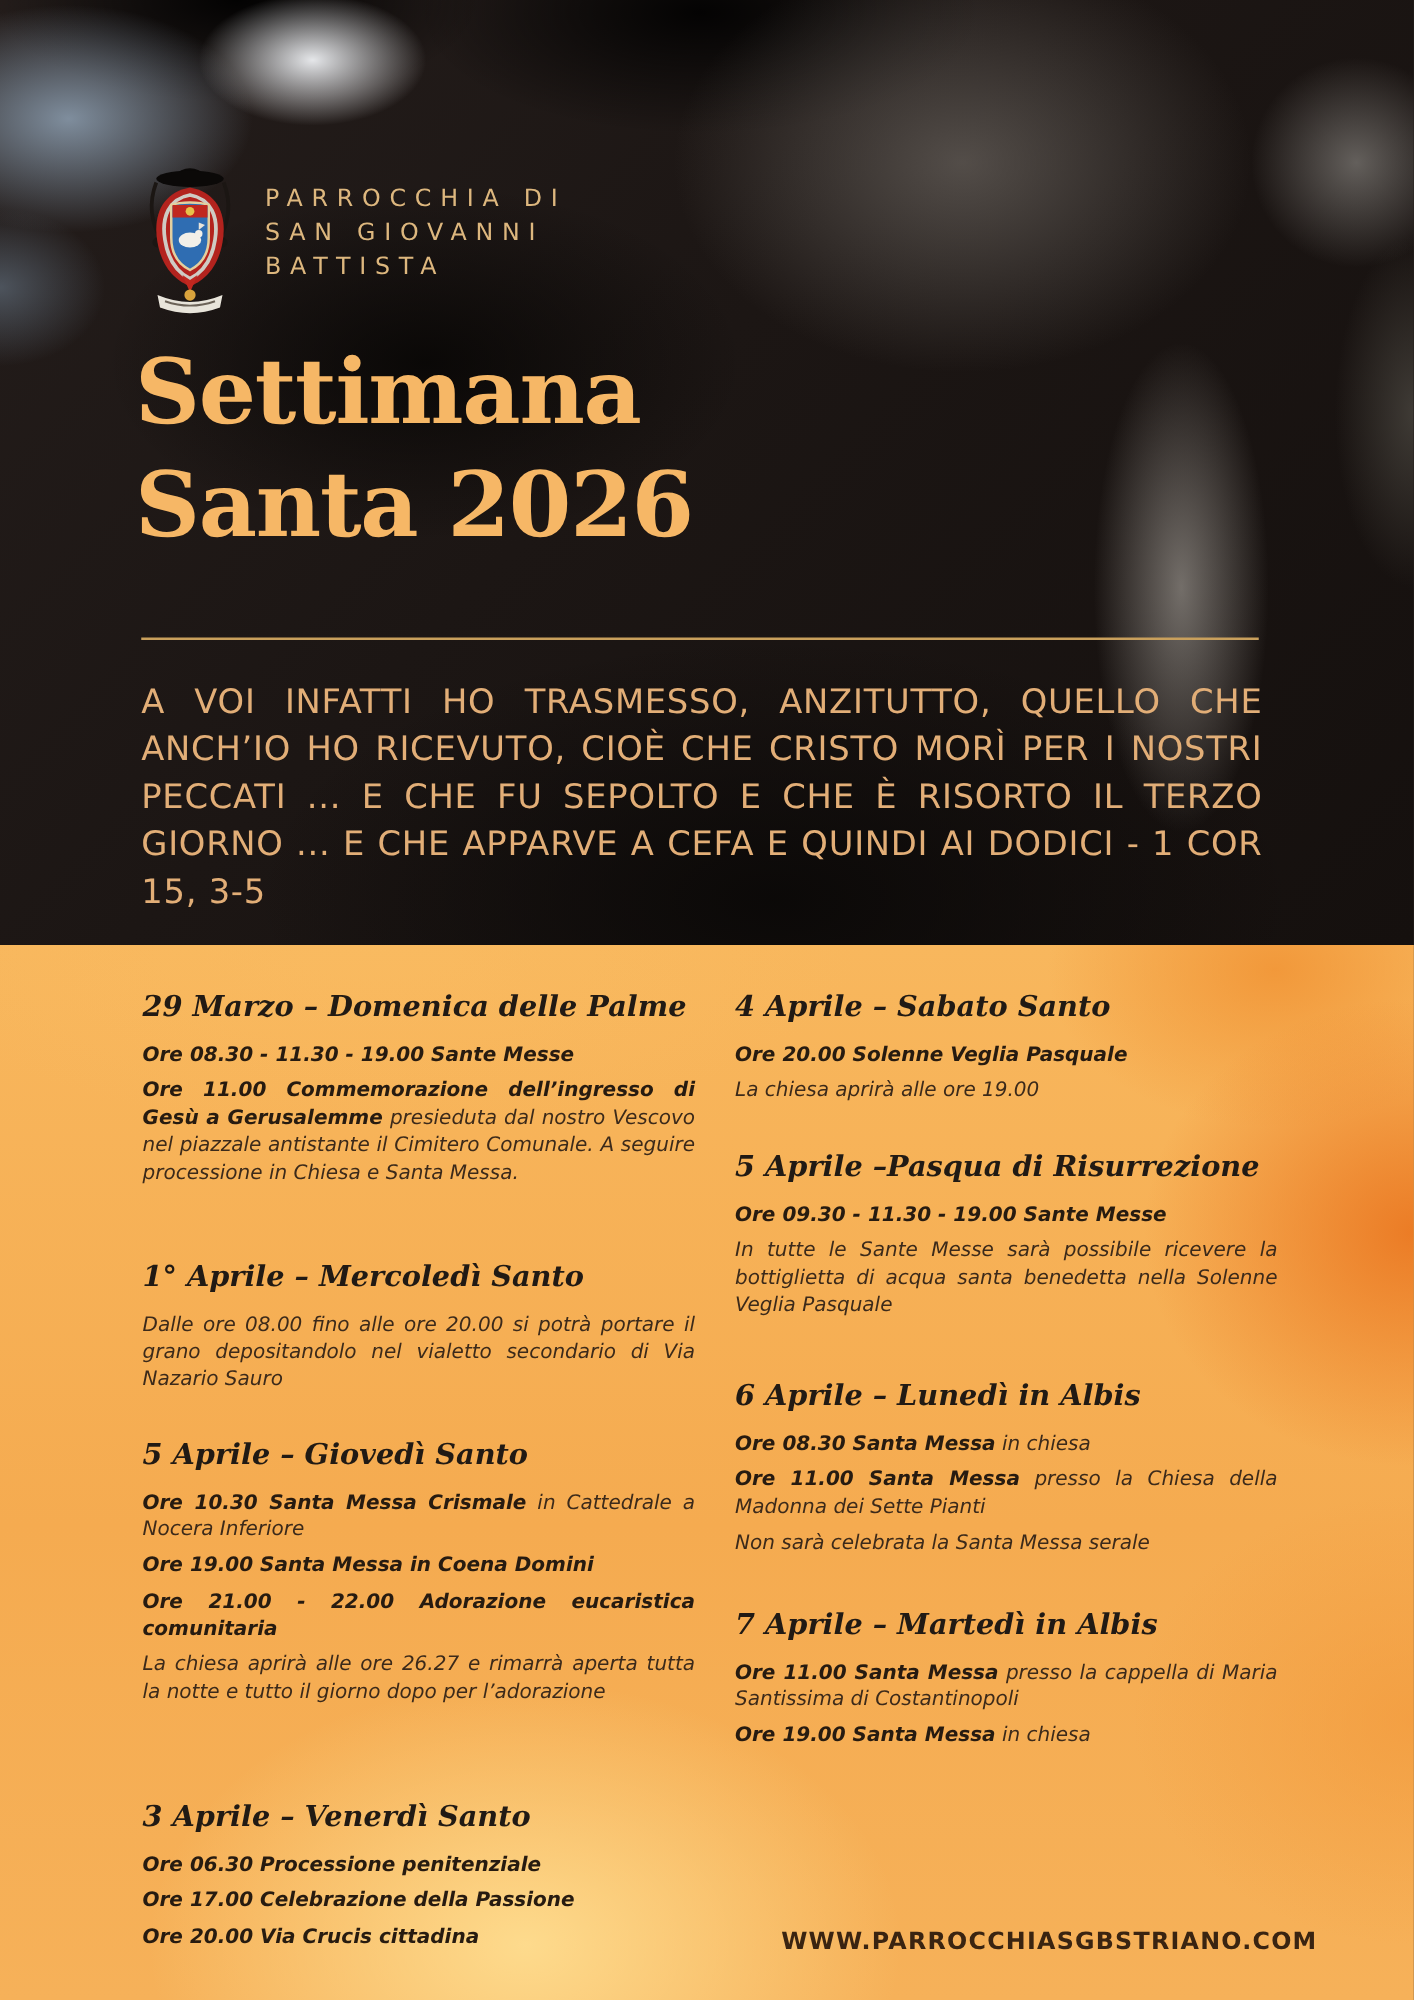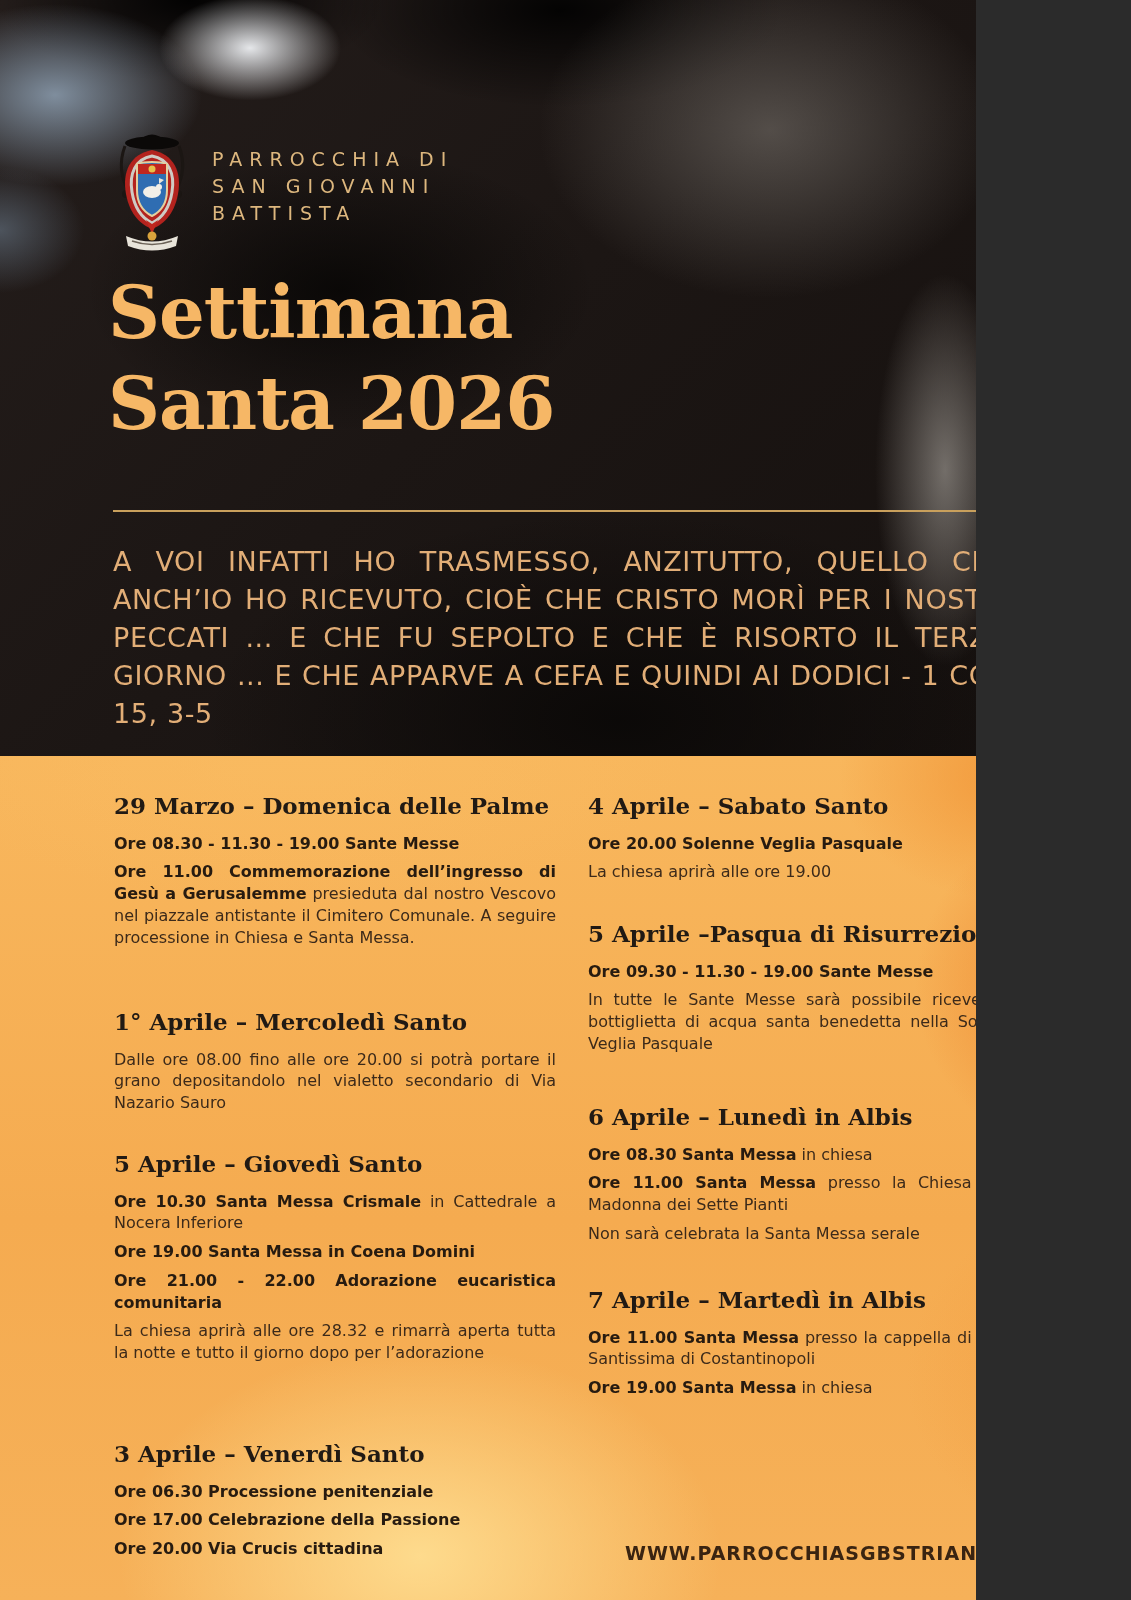--- a/index.html
+++ b/index.html
@@ -1,17 +1,17 @@
 <!DOCTYPE html>
 <html><head>
 <meta charset="utf-8">
 <style>
   html,body{margin:0;padding:0;background:#2b2b2b;}
   .poster{
-    position:relative;width:976px;height:1600px;overflow:hidden;
+    position:relative;width:1131px;height:1600px;overflow:hidden;
     font-family:"DejaVu Sans",sans-serif;
   }
   
   .hero{
     position:absolute;left:0;top:0;width:1131px;height:756px;
     background-color:#1a1413;
     background-image:
       radial-gradient(ellipse 130px 75px at 250px 48px, rgba(240,242,245,0.95), rgba(240,242,245,0) 70%),
       radial-gradient(ellipse 210px 130px at 55px 95px, rgba(150,170,190,0.80), rgba(150,170,190,0) 70%),
       radial-gradient(ellipse 120px 90px at 0px 230px, rgba(120,140,160,0.50), rgba(120,140,160,0) 70%),
@@ -50,21 +50,21 @@
       radial-gradient(ellipse 430px 300px at 420px 800px, rgba(255,226,150,0.85), rgba(255,226,150,0) 70%),
       radial-gradient(ellipse 300px 260px at 1131px 230px, rgba(234,118,32,0.90), rgba(234,118,32,0) 72%),
       radial-gradient(ellipse 260px 180px at 1020px 20px, rgba(240,145,50,0.80), rgba(240,145,50,0) 70%),
       radial-gradient(ellipse 300px 240px at 1131px 620px, rgba(242,152,58,0.65), rgba(242,152,58,0) 75%),
       radial-gradient(ellipse 520px 200px at 300px 0px, rgba(250,190,100,0.45), rgba(250,190,100,0) 75%),
       linear-gradient(180deg,#f8b75d 0%,#f5ab50 55%,#f6b159 100%);
   }
   .col{position:absolute;top:0;height:844px;}
   .col-left{left:114px;width:442px;}
   .col-right{left:588px;width:434px;}
-  .sec{position:absolute;left:0;width:100%;}
+  .sec{position:absolute;left:0;width:100%;font-style:italic;}
   .col-left  .sec-1{top:36px}  .col-left  .sec-2{top:252px}
   .col-left  .sec-3{top:394px} .col-left  .sec-4{top:684px}
   .col-right .sec-1{top:36px}  .col-right .sec-2{top:164px}
   .col-right .sec-3{top:347px} .col-right .sec-4{top:530px}
   .sec-heading{
     margin:0 0 13px;font-family:"DejaVu Serif",serif;font-weight:900;
     font-size:23px;line-height:1.2;color:#211a14;white-space:nowrap;
   }
   .item{margin:0 0 7px;font-size:16px;line-height:1.36;color:#3c2a1a;}
   .item b{font-weight:bold;color:#271b10;}
@@ -127,21 +127,21 @@
         </section>
         <section class="sec sec-2">
           <h3 class="sec-heading">1° Aprile – Mercoledì Santo</h3>
           <p class="item justify"><span>Dalle ore 08.00 fino alle ore 20.00 si potrà portare il grano depositandolo nel vialetto secondario di Via Nazario Sauro</span></p>
         </section>
         <section class="sec sec-3">
           <h3 class="sec-heading">5 Aprile – Giovedì Santo</h3>
           <p class="item justify"><b>Ore 10.30 Santa Messa Crismale</b><span> in Cattedrale a Nocera Inferiore</span></p>
           <p class="item"><b>Ore 19.00 Santa Messa in Coena Domini</b></p>
           <p class="item justify"><b>Ore 21.00 - 22.00 Adorazione eucaristica comunitaria</b></p>
-          <p class="item justify"><span>La chiesa aprirà alle ore 28.32 e rimarrà aperta tutta la notte e tutto il giorno dopo per l’adorazione</span></p>
+          <p class="item justify"><span>La chiesa aprirà alle ore 26.27 e rimarrà aperta tutta la notte e tutto il giorno dopo per l’adorazione</span></p>
         </section>
         <section class="sec sec-4">
           <h3 class="sec-heading">3 Aprile – Venerdì Santo</h3>
           <p class="item"><b>Ore 06.30 Processione penitenziale</b></p>
           <p class="item"><b>Ore 17.00 Celebrazione della Passione</b></p>
           <p class="item"><b>Ore 20.00 Via Crucis cittadina</b></p>
         </section>
       </div>
     <div class="col col-right">
         <section class="sec sec-1">

